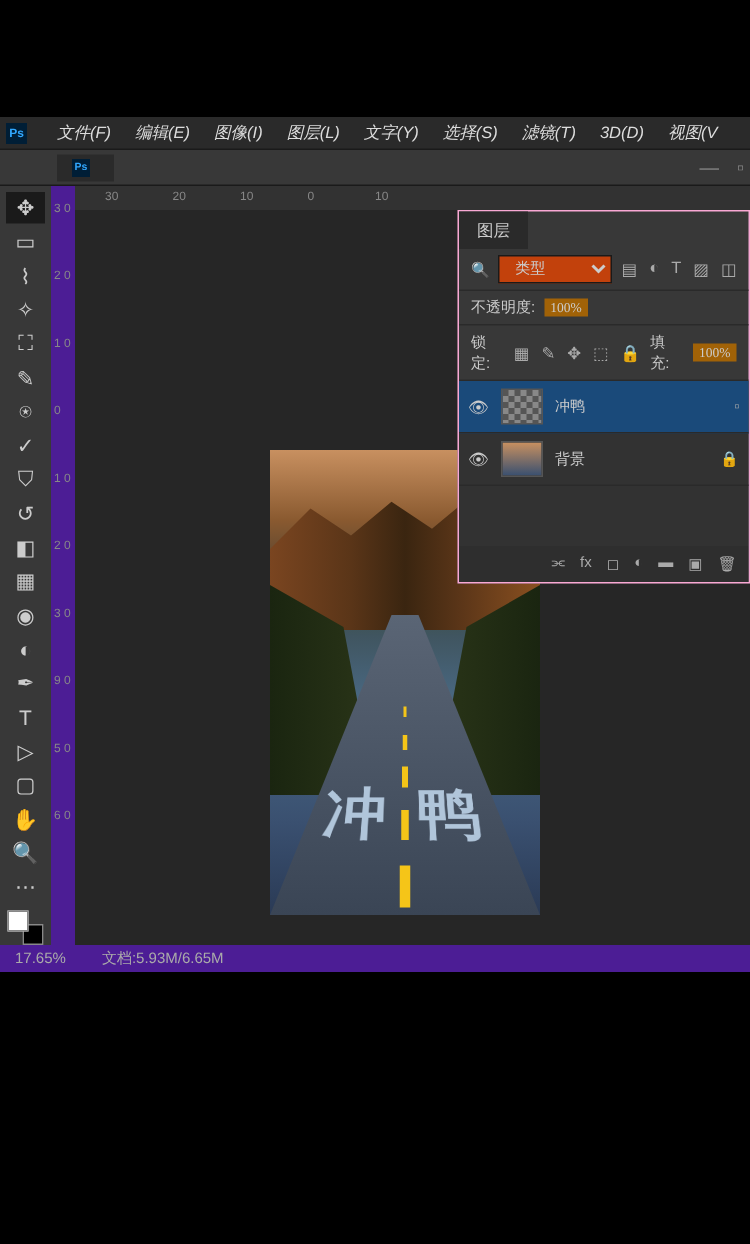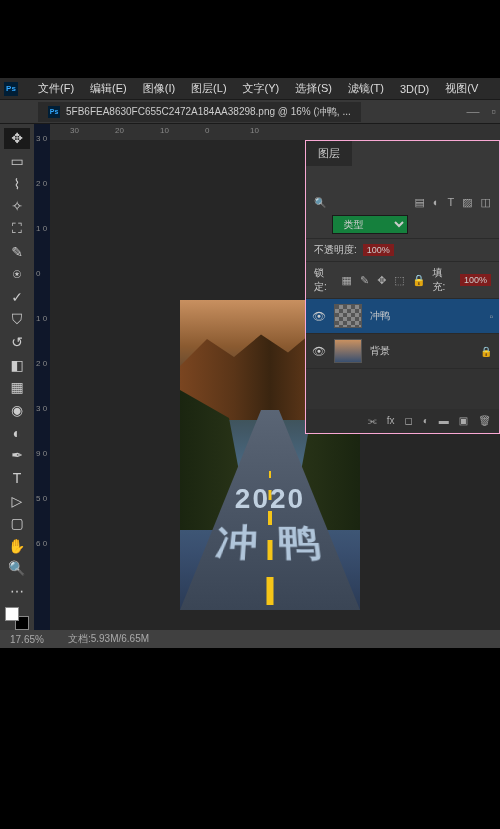--- a/index.html
+++ b/index.html
@@ -1,31 +1,31 @@
 <!DOCTYPE html>
 <html><head>
 <meta charset="utf-8">
 <style>
 * { margin: 0; padding: 0; box-sizing: border-box; font-family: "Microsoft YaHei", sans-serif; }
 body { background: #000; width: 500px; height: 829px; overflow: hidden; color: #ccc; font-size: 11px; }
 .app { position: absolute; top: 78px; left: 0; width: 500px; height: 570px; background: #2a2a2a; }
 .menubar { height: 22px; background: #2a2a2a; display: flex; align-items: center; padding: 0 4px; border-bottom: 1px solid #1a1a1a; }
 .ps-logo { width: 14px; height: 14px; background: #001e36; color: #31a8ff; display: flex; align-items: center; justify-content: center; font-size: 8px; font-weight: bold; margin-right: 12px; }
-.menu-item { padding: 0 8px; color: #ddd; font-size: 11px; cursor: pointer; }
+.menu-item { padding: 0 8px; color: #ddd; font-size: 11px; cursor: pointer; font-style: italic; }
 .tab-bar { height: 24px; background: #383838; display: flex; align-items: center; padding-left: 38px; border-bottom: 1px solid #1a1a1a; position: relative; }
 .doc-tab { background: #2a2a2a; padding: 3px 10px; font-size: 10px; color: #ccc; display: flex; align-items: center; }
 .tab-logo { width: 12px; height: 12px; background: #001e36; color: #31a8ff; display: flex; align-items: center; justify-content: center; font-size: 7px; font-weight: bold; margin-right: 6px; }
 .win-controls { position: absolute; right: 4px; display: flex; gap: 12px; color: #888; font-size: 13px; }
 .toolbar { position: absolute; left: 0; top: 46px; width: 34px; bottom: 18px; background: #383838; display: flex; flex-direction: column; align-items: center; padding-top: 4px; gap: 2px; }
 .tool { width: 26px; height: 22px; display: flex; align-items: center; justify-content: center; color: #ccc; font-size: 14px; cursor: pointer; }
 .tool.active { background: #1a1a1a; }
 .swatches { margin-top: 4px; position: relative; width: 24px; height: 24px; }
 .swatch-fg { position: absolute; width: 14px; height: 14px; background: #fff; border: 1px solid #888; top: 0; left: 0; }
 .swatch-bg { position: absolute; width: 14px; height: 14px; background: #000; border: 1px solid #888; bottom: 0; right: 0; }
-.ruler-v { position: absolute; left: 34px; top: 46px; width: 16px; bottom: 18px; background: #0f172a; color: #888; font-size: 8px; }
+.ruler-v { position: absolute; left: 34px; top: 46px; width: 16px; bottom: 18px; background: #4c1d95; color: #888; font-size: 8px; }
 .ruler-v div { position: absolute; left: 2px; }
 .ruler-h { position: absolute; left: 50px; top: 46px; right: 0; height: 16px; background: #323232; color: #888; font-size: 8px; text-decoration: underline; }
 .ruler-h span { position: absolute; top: 2px; }
 .canvas-area { position: absolute; left: 50px; top: 62px; right: 0; bottom: 18px; background: #262626; overflow: hidden; }
 .doc-image { position: absolute; left: 130px; top: 160px; width: 180px; height: 310px; background: linear-gradient(to bottom, #c89060 0%, #8a5a30 15%, #5a4530 25%, #3a5040 30%, #405560 40%, #4a6a85 55%, #3a5070 80%, #2a3a55 100%); overflow: hidden; }
 .mountains { position: absolute; top: 30px; left: 0; right: 0; height: 90px; background: linear-gradient(to right, #7a4520 0%, #5a3518 30%, #3a2510 50%, #5a3518 70%, #8a5020 100%); clip-path: polygon(0 40%, 15% 10%, 30% 30%, 45% 5%, 60% 25%, 75% 0%, 90% 20%, 100% 15%, 100% 100%, 0 100%); }
 .trees-l { position: absolute; top: 90px; left: 0; width: 70px; height: 140px; background: linear-gradient(to right, #1a2510, #2a3518); clip-path: polygon(0 0, 70% 20%, 100% 100%, 0 100%); }
 .trees-r { position: absolute; top: 90px; right: 0; width: 70px; height: 140px; background: linear-gradient(to left, #1a2510, #2a3518); clip-path: polygon(30% 20%, 100% 0, 100% 100%, 0 100%); }
 .road { position: absolute; bottom: 0; left: 0; right: 0; height: 200px; background: linear-gradient(to bottom, #5a6575, #3a4555); clip-path: polygon(45% 0, 55% 0, 100% 100%, 0 100%); }
 .road-line { position: absolute; left: 50%; transform: translateX(-50%); background: #f5c518; }
@@ -33,34 +33,34 @@
 .rl2 { bottom: 50px; width: 5px; height: 20px; }
 .rl3 { bottom: 85px; width: 4px; height: 14px; }
 .rl4 { bottom: 110px; width: 3px; height: 10px; }
 .rl5 { bottom: 132px; width: 2px; height: 7px; }
 .year-text { position: absolute; bottom: 95px; width: 100%; text-align: center; color: #c0d0e0; font-size: 28px; font-weight: bold; letter-spacing: 2px; font-family: Arial; }
 .chong-text { position: absolute; bottom: 40px; width: 100%; text-align: center; color: #b0c5da; font-size: 42px; font-weight: bold; transform: perspective(200px) rotateX(28deg); letter-spacing: 4px; }
 .cursor { position: absolute; left: 275px; top: 508px; color: #fff; font-size: 16px; transform: rotate(-15deg); text-shadow: 0 0 2px #000; }
 .layers-panel { position: absolute; right: 0; top: 62px; width: 195px; background: #383838; border: 1px solid #f9a8d4; }
 .panel-tab { background: #2a2a2a; padding: 5px 12px; display: inline-block; font-size: 11px; }
 .panel-row { display: flex; align-items: center; padding: 4px 8px; gap: 6px; font-size: 10px; border-bottom: 1px solid #2a2a2a; }
-.panel-select { background: #15803d; border: 1px solid #1a1a1a; color: #ccc; padding: 2px 6px; font-size: 10px; flex: 1; margin-top: 45px; }
+.panel-select { background: #c2410c; border: 1px solid #1a1a1a; color: #ccc; padding: 2px 6px; font-size: 10px; flex: 1; }
 .panel-icons { display: flex; gap: 8px; font-size: 11px; color: #aaa; }
-.opacity-val { background: #7f1d1d; padding: 1px 4px; font-size: 9px; }
+.opacity-val { background: #a16207; padding: 1px 4px; font-size: 9px; font-family: Liberation Serif, serif; }
 .layer-list { background: #323232; }
 .layer-row { display: flex; align-items: center; padding: 5px 6px; gap: 8px; border-bottom: 1px solid #2a2a2a; }
 .layer-row.selected { background: #1a4a7a; }
 .eye { width: 14px; font-size: 11px; }
 .thumb { width: 28px; height: 24px; border: 1px solid #555; }
 .thumb.checker { background: repeating-conic-gradient(#888 0 25%, #555 0 50%) 0 0/8px 8px; }
 .thumb.img { background: linear-gradient(to bottom, #c89060, #3a5070); }
 .layer-name { flex: 1; font-size: 10px; }
 .layer-lock { font-size: 10px; color: #aaa; }
 .panel-footer { display: flex; justify-content: flex-end; gap: 10px; padding: 6px 8px; background: #2e2e2e; font-size: 10px; color: #aaa; }
-.statusbar { position: absolute; bottom: 0; left: 0; right: 0; height: 18px; background: #404040; display: flex; align-items: center; padding: 0 10px; font-size: 10px; color: #aaa; gap: 24px; }
+.statusbar { position: absolute; bottom: 0; left: 0; right: 0; height: 18px; background: #4c1d95; display: flex; align-items: center; padding: 0 10px; font-size: 10px; color: #aaa; gap: 24px; }
 .move-icon { position: absolute; left: 12px; top: 48px; color: #ccc; font-size: 16px; }
 </style>
 </head>
 <body>
 
 <div class="app">
 
   <div class="menubar">
     <div class="ps-logo">Ps</div>
     <div class="menu-item">文件(F)</div>
@@ -70,21 +70,20 @@
     <div class="menu-item">文字(Y)</div>
     <div class="menu-item">选择(S)</div>
     <div class="menu-item">滤镜(T)</div>
     <div class="menu-item">3D(D)</div>
     <div class="menu-item">视图(V</div>
   </div>
 
   <div class="tab-bar">
     <div class="doc-tab">
       <div class="tab-logo">Ps</div>
-      <span>5FB6FEA8630FC655C2472A184AA38298.png @ 16% (冲鸭, ...</span>
     </div>
     <div class="win-controls">
       <span>—</span>
       <span>▫</span>
     </div>
   </div>
 
   <span class="move-icon">✥</span>
 
   <div class="toolbar">
@@ -149,21 +148,20 @@
     <div class="doc-image">
       <div class="mountains"></div>
       <div class="trees-l"></div>
       <div class="trees-r"></div>
       <div class="road"></div>
       <div class="road-line rl1"></div>
       <div class="road-line rl2"></div>
       <div class="road-line rl3"></div>
       <div class="road-line rl4"></div>
       <div class="road-line rl5"></div>
-      <div class="year-text">2020</div>
       <div class="chong-text">冲 鸭</div>
     </div>
     <div class="cursor">➤</div>
   </div>
 
   <div class="layers-panel">
     <div class="panel-tab">图层</div>
     <div class="panel-row">
       <span>🔍</span>
       <select class="panel-select"><option>类型</option></select>

